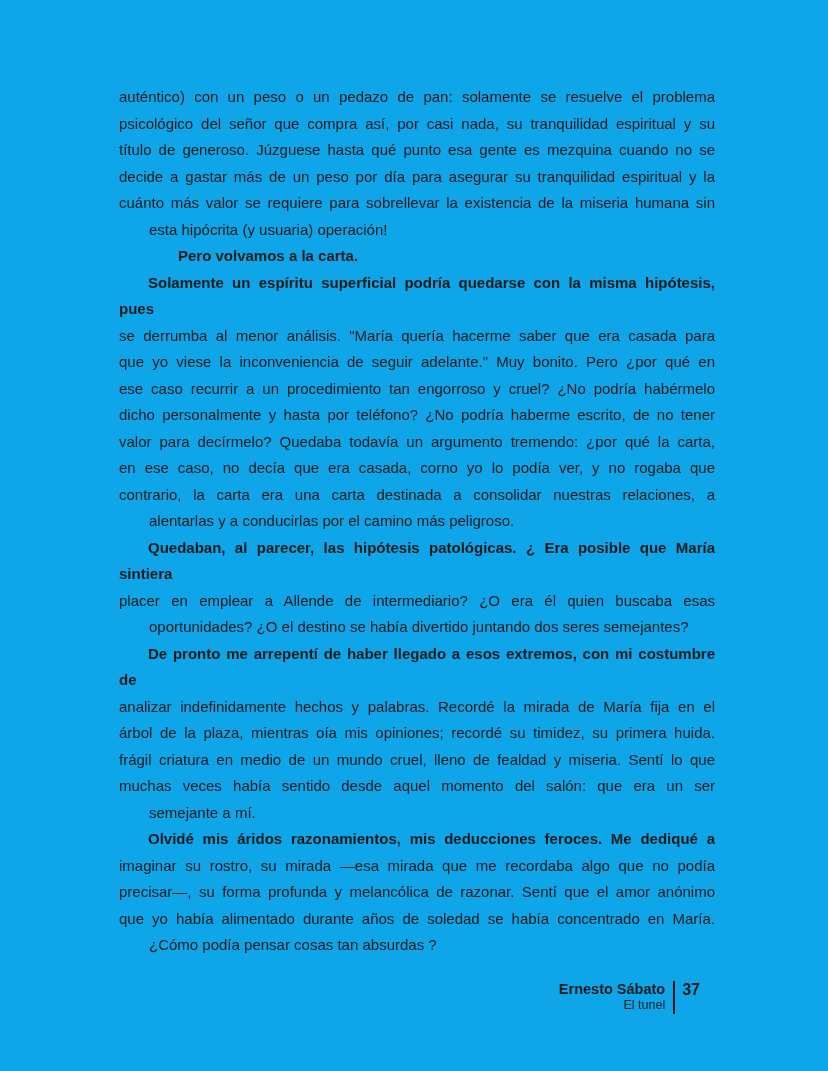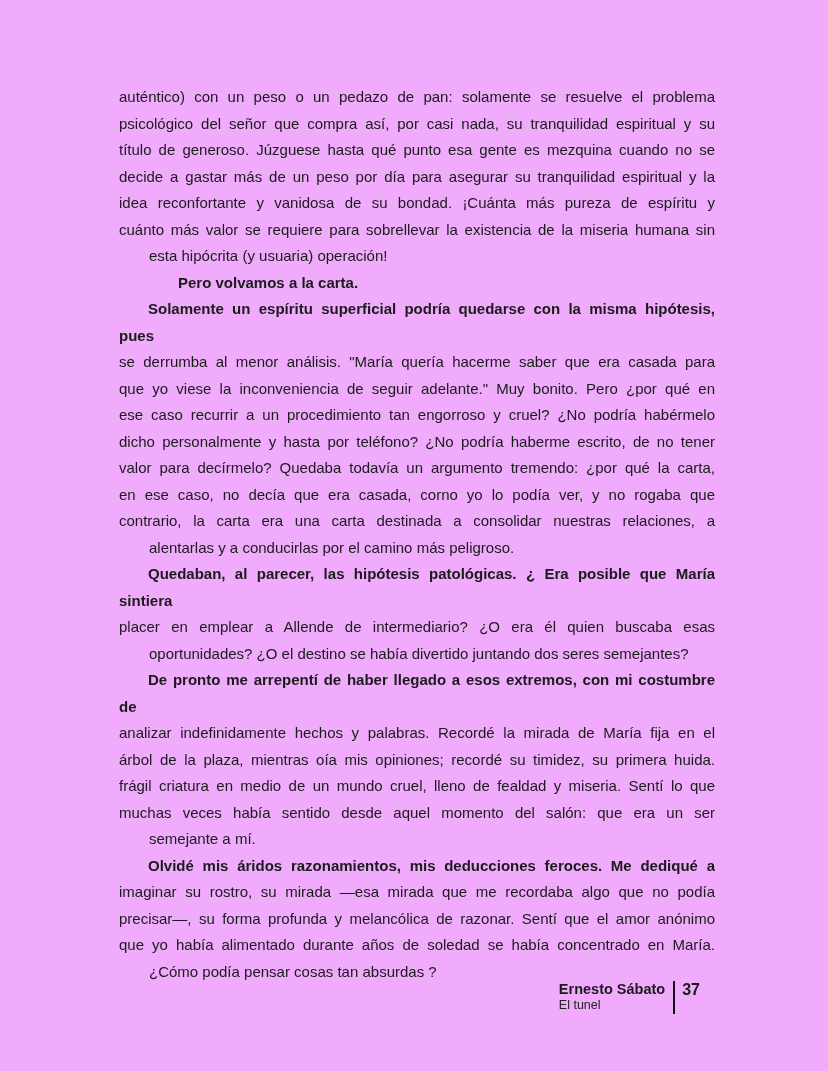--- a/index.html
+++ b/index.html
@@ -4,21 +4,21 @@
 <style>
   html, body {
     margin: 0;
     padding: 0;
     background: #ffffff;
   }
   .page {
     position: relative;
     width: 828px;
     height: 1071px;
-    background: #f0abfc;
+    background: #0ea5e9;
     font-family: "Liberation Sans", sans-serif;
     color: #1b1b1b;
     overflow: hidden;
   }
   .text-block {
     position: absolute;
     left: 119px;
     top: 84px;
     width: 596px;
   }
@@ -38,20 +38,21 @@
     font-weight: bold;
   }
   .page-footer {
     position: absolute;
     top: 981px;
     right: 128px;
     display: flex;
     align-items: flex-start;
   }
   .footer-left {
+    text-align: right;
     padding-right: 8px;
   }
   .footer-author {
     font-weight: bold;
     font-size: 14.5px;
     line-height: 17px;
     white-space: nowrap;
   }
   .footer-title {
     font-size: 12.5px;
@@ -76,21 +77,20 @@
 <body>
 
 <div class="page">
 
   <main class="text-block" id="text-block">
       <div>
         <div class="line">auténtico) con un peso o un pedazo de pan: solamente se resuelve el problema</div>
         <div class="line">psicológico del señor que compra así, por casi nada, su tranquilidad espiritual y su</div>
         <div class="line">título de generoso. Júzguese hasta qué punto esa gente es mezquina cuando no se</div>
         <div class="line">decide a gastar más de un peso por día para asegurar su tranquilidad espiritual y la</div>
-        <div class="line">idea reconfortante y vanidosa de su bondad. ¡Cuánta más pureza de espíritu y</div>
         <div class="line">cuánto más valor se requiere para sobrellevar la existencia de la miseria humana sin</div>
         <div class="line last">esta hipócrita (y usuaria) operación!</div>
       </div>
       <div>
         <div class="line indent last">Pero volvamos a la carta.</div>
       </div>
       <div>
         <div class="line indent">Solamente un espíritu superficial podría quedarse con la misma hipótesis, pues</div>
         <div class="line">se derrumba al menor análisis. "María quería hacerme saber que era casada para</div>
         <div class="line">que yo viese la inconveniencia de seguir adelante." Muy bonito. Pero ¿por qué en</div>

